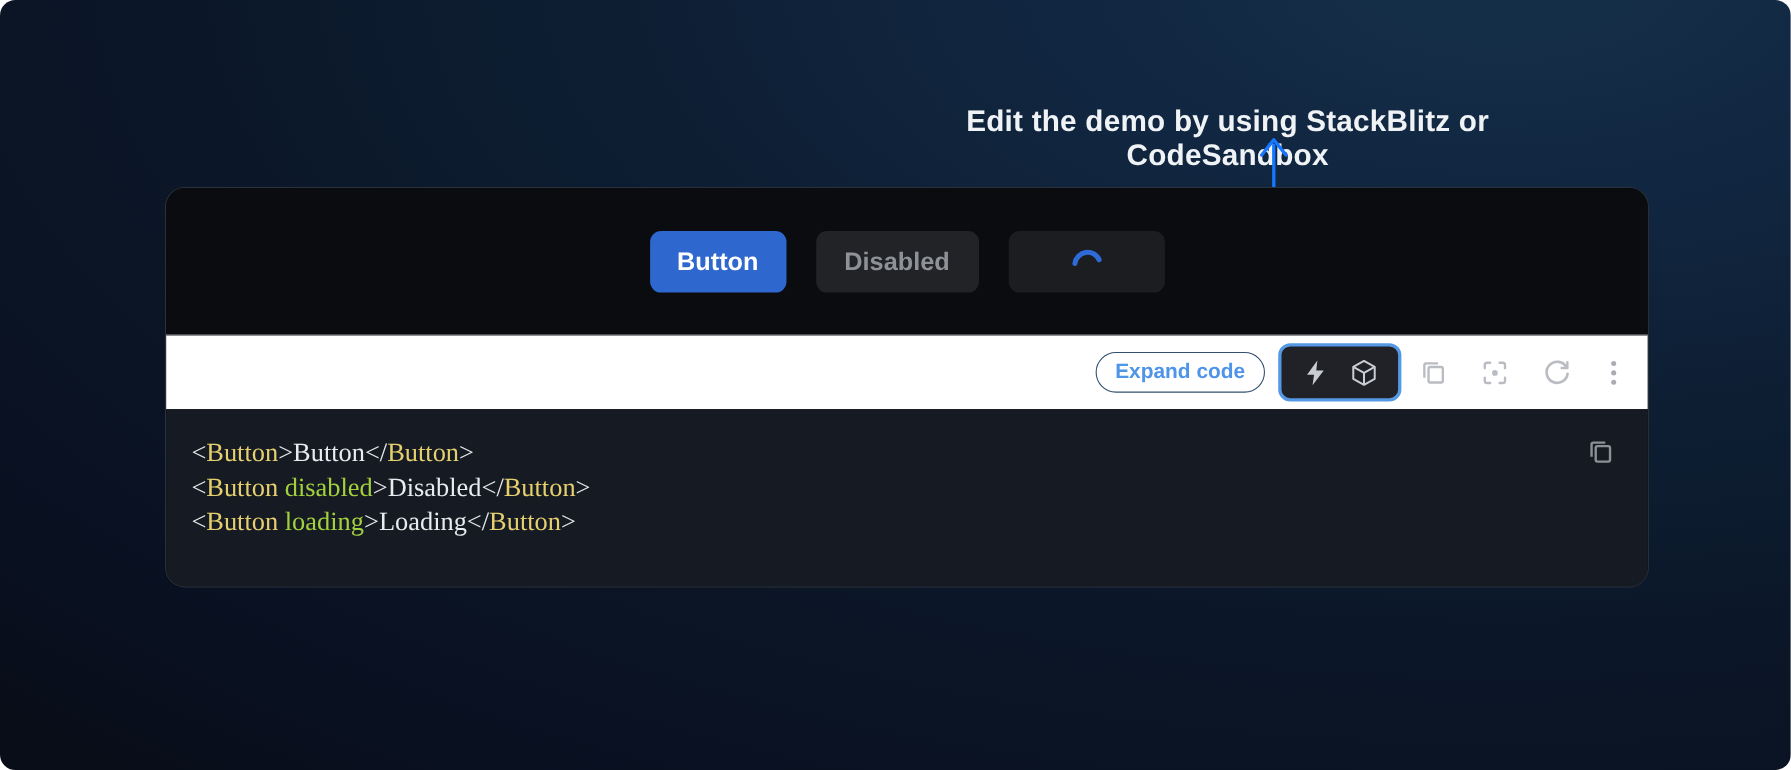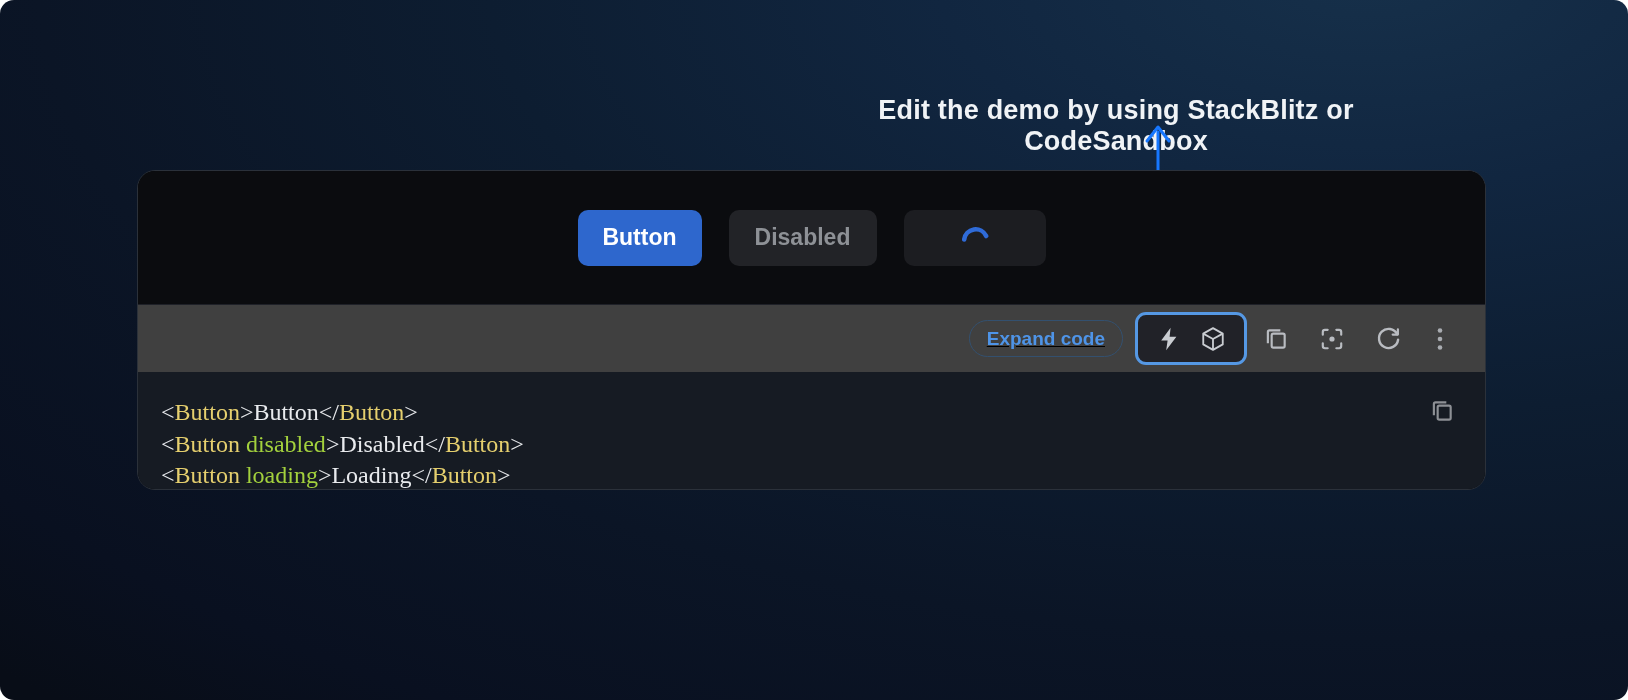--- a/index.html
+++ b/index.html
@@ -24,22 +24,22 @@
     text-align: center;
     color: #f0f3f6; font-size: 27px; font-weight: 700;
     letter-spacing: 0.2px;
   }
 
   
   .arrow-svg { position: absolute; left: 1090px; top: 112px; }
 
   
   .demo-card {
-    position: absolute; left: 137px; top: 170px;
-    width: 1349px; height: 320px;
+    position: absolute; left: 150px; top: 170px;
+    width: 1349px; height: 364px;
     border: 1px solid #2b313a;
     border-radius: 18px;
     overflow: hidden;
     background: #0b0c0f;
   }
   .demo-area {
     height: 133px;
     background: #0b0c0f;
     display: flex; align-items: center; justify-content: center;
     gap: 27px;
@@ -49,25 +49,24 @@
     display: flex; align-items: center; justify-content: center;
     font-size: 23px; font-weight: 600; border: none; cursor: pointer;
     font-family: "Liberation Sans", sans-serif;
   }
   .btn-primary { width: 124px; background: #2e67cd; color: #ffffff; }
   .btn-disabled { width: 148px; background: #222327; color: #8e9196; }
   .btn-loading { width: 142px; background: #1c1d21; }
 
   .toolbar {
     height: 68px;
-    background: #404040;
+    background: #ffffff;
     border-top: 1px solid #1f2128;
     display: flex; align-items: center; justify-content: flex-end;
-    padding-right: 36px;
-    text-decoration: underline;
+    padding-right: 22px;
   }
   .expand-pill {
     height: 37px; padding: 0 17px;
     border: 1px solid #33506f; border-radius: 19px;
     background: transparent;
     color: #4e94e8; font-size: 19px; font-weight: 600;
     display: flex; align-items: center;
     margin-right: 12px; cursor: pointer;
     font-family: "Liberation Sans", sans-serif;
   }

